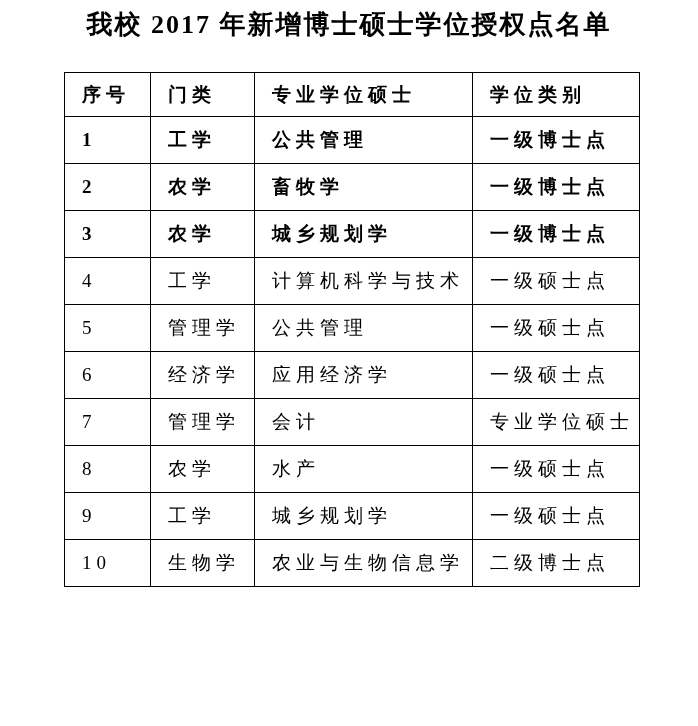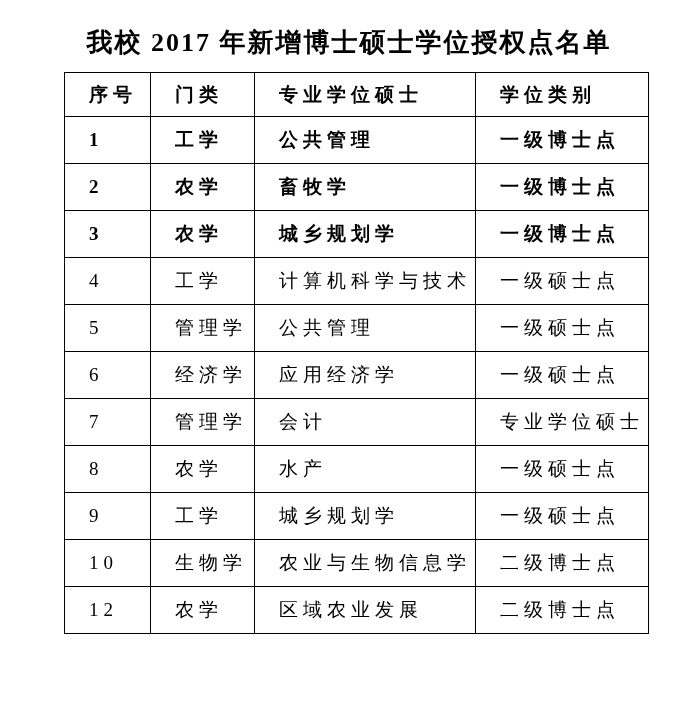--- a/index.html
+++ b/index.html
@@ -11,40 +11,40 @@
     position: relative;
     width: 698px;
     height: 726px;
     background: #ffffff;
     overflow: hidden;
     font-family: "Liberation Serif", "DejaVu Serif", serif;
     color: #000000;
   }
   .title {
     margin: 0;
-    padding-top: 25px;
+    padding-top: 7px;
     text-align: center;
     font-size: 26px;
     font-weight: bold;
     letter-spacing: 2px;
     color: #000000;
     white-space: nowrap;
   }
   table.degree-table {
     position: absolute;
     left: 64px;
     top: 72px;
     border-collapse: collapse;
     table-layout: fixed;
     background: #ffffff;
   }
   table.degree-table th,
   table.degree-table td {
     border: 1px solid #000000;
-    padding: 0 4px 0 24px;
+    padding: 0 4px 0 17px;
     text-align: left;
     vertical-align: middle;
     font-size: 19px;
     letter-spacing: 5px;
     font-weight: normal;
     overflow: hidden;
     white-space: nowrap;
   }
   table.degree-table thead tr { height: 44px; }
   table.degree-table tbody tr { height: 47px; }
@@ -135,22 +135,16 @@
         <td>工学</td>
         <td>城乡规划学</td>
         <td>一级硕士点</td>
       </tr>
       <tr>
         <td class="col-no">10</td>
         <td>生物学</td>
         <td>农业与生物信息学</td>
         <td>二级博士点</td>
       </tr>
-      <tr>
-        <td class="col-no">12</td>
-        <td>农学</td>
-        <td>区域农业发展</td>
-        <td>二级博士点</td>
-      </tr>
     </tbody>
   </table>
 
 </div>
 
 </body></html>

